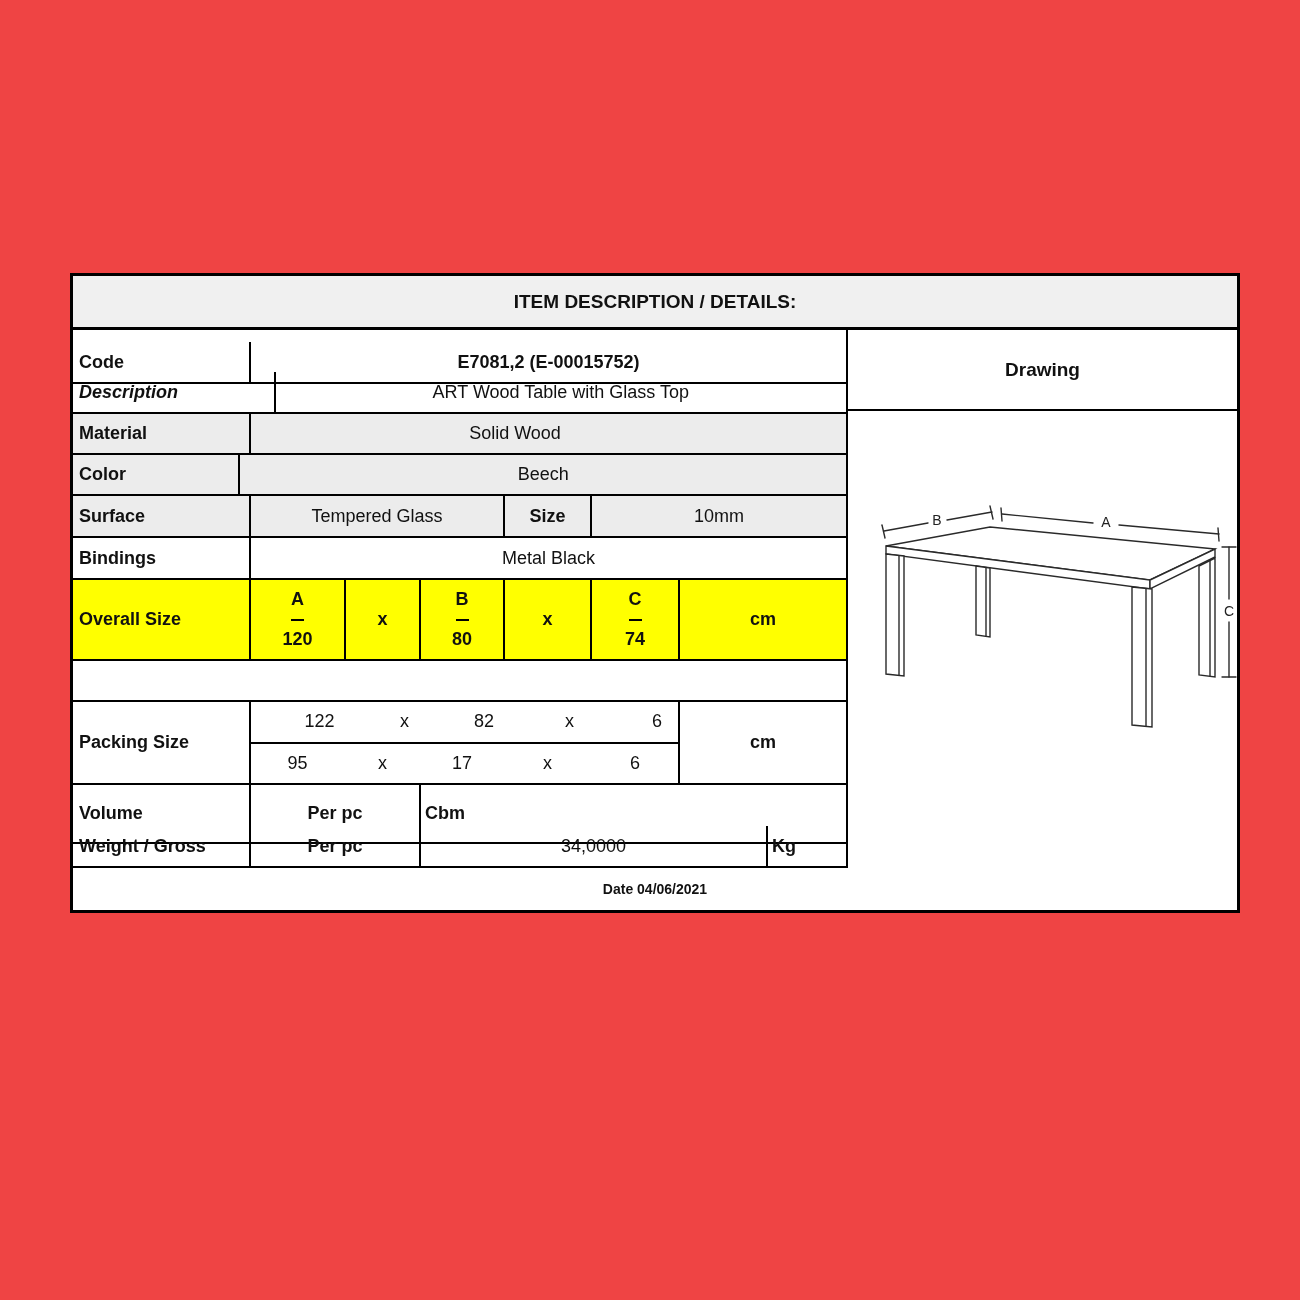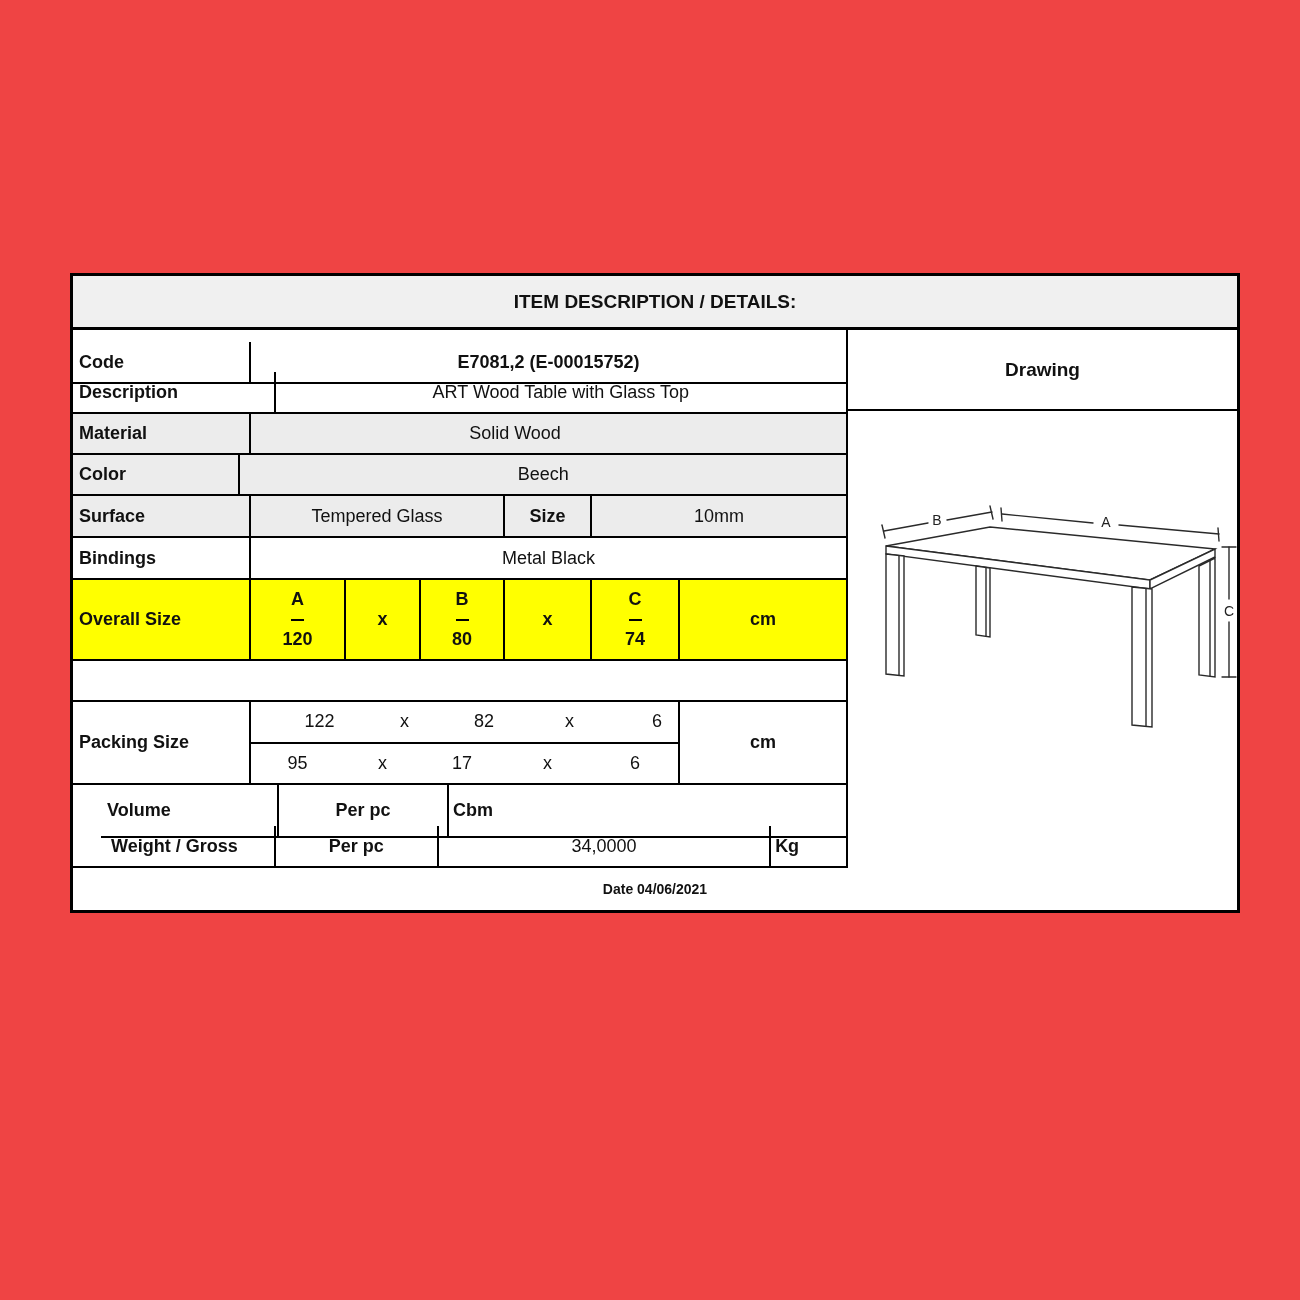--- a/index.html
+++ b/index.html
@@ -47,21 +47,21 @@
   <div class="spec">
 
     <div class="titlerow">ITEM DESCRIPTION / DETAILS:</div>
 
     <div class="row" style="top:66px;height:42px;">
       <div class="cell lab" style="width:178px;">Code</div>
       <div class="cell b" style="width:595px;">E7081,2 (E-00015752)</div>
     </div>
 
     <div class="row" style="top:96px;height:42px;">
-      <div class="cell lab" style="width:211px;">Description</div>
+      <div class="cell lab" style="width:211px;font-style:italic;">Description</div>
       <div class="cell" style="width:595px;">ART Wood Table with Glass Top</div>
     </div>
 
     <div class="row shade" style="top:138px;height:41px;">
       <div class="cell lab" style="width:178px;">Material</div>
       <div class="cell" style="width:528px;">Solid Wood</div>
     </div>
 
     <div class="row shade" style="top:179px;height:41px;">
       <div class="cell lab" style="width:178px;">Color</div>
@@ -117,28 +117,28 @@
           <span style="width:95px;">95</span>
           <span style="width:75px;">x</span>
           <span style="width:84px;">17</span>
           <span style="width:87px;">x</span>
           <span style="width:88px;">6</span>
         </div>
       </div>
       <div class="cell b" style="width:166px;">cm</div>
     </div>
 
-    <div class="row" style="top:509px;height:53px;margin-left:28px;">
+    <div class="row" style="top:509px;height:59px;">
       <div class="cell lab" style="width:178px;">Volume</div>
       <div class="cell b" style="width:170px;">Per pc</div>
       <div class="cell unit-left" style="width:78px;">Cbm</div>
     </div>
 
     <div class="row" style="top:550px;height:42px;">
-      <div class="cell lab" style="width:178px;margin-left:32px;">Weight / Gross</div>
+      <div class="cell lab" style="width:178px;">Weight / Gross</div>
       <div class="cell b" style="width:170px;">Per pc</div>
       <div class="cell" style="width:347px;">34,0000</div>
       <div class="cell unit-left" style="width:78px;">Kg</div>
     </div>
 
     <div class="daterow">Date 04/06/2021</div>
 
     <div class="drawcell">
       <div class="drawhead">Drawing</div>
       <div class="drawarea">

